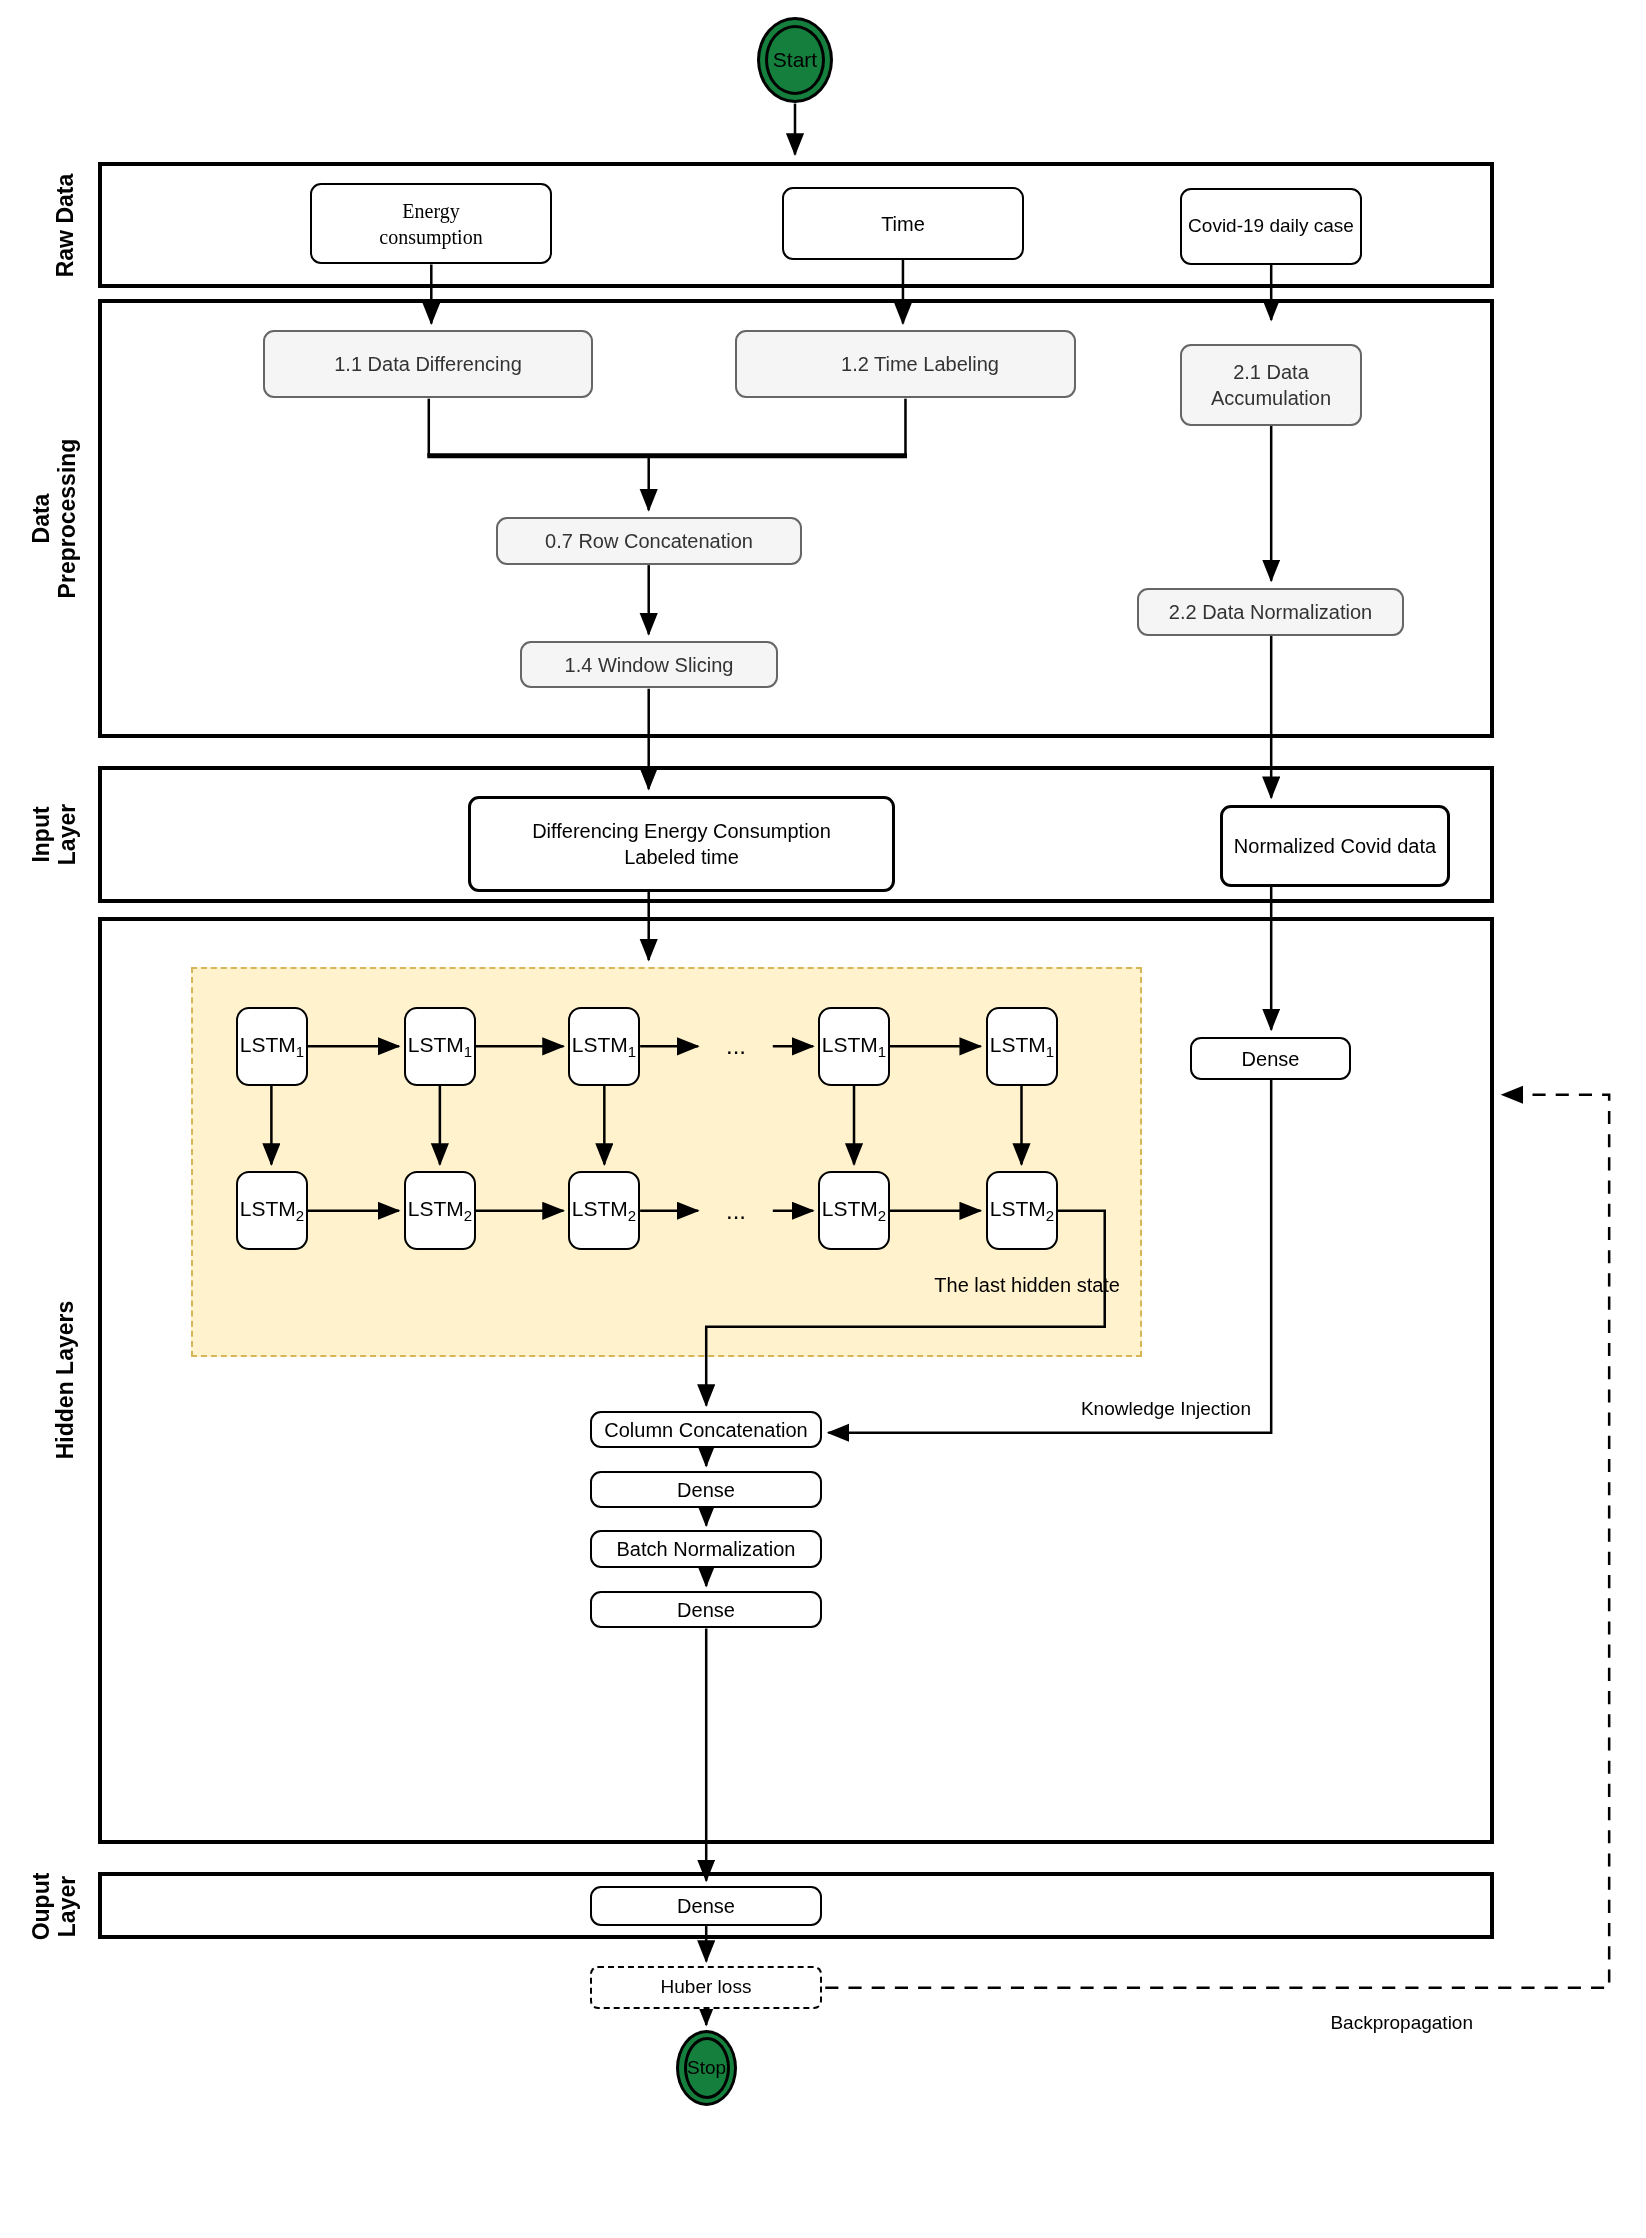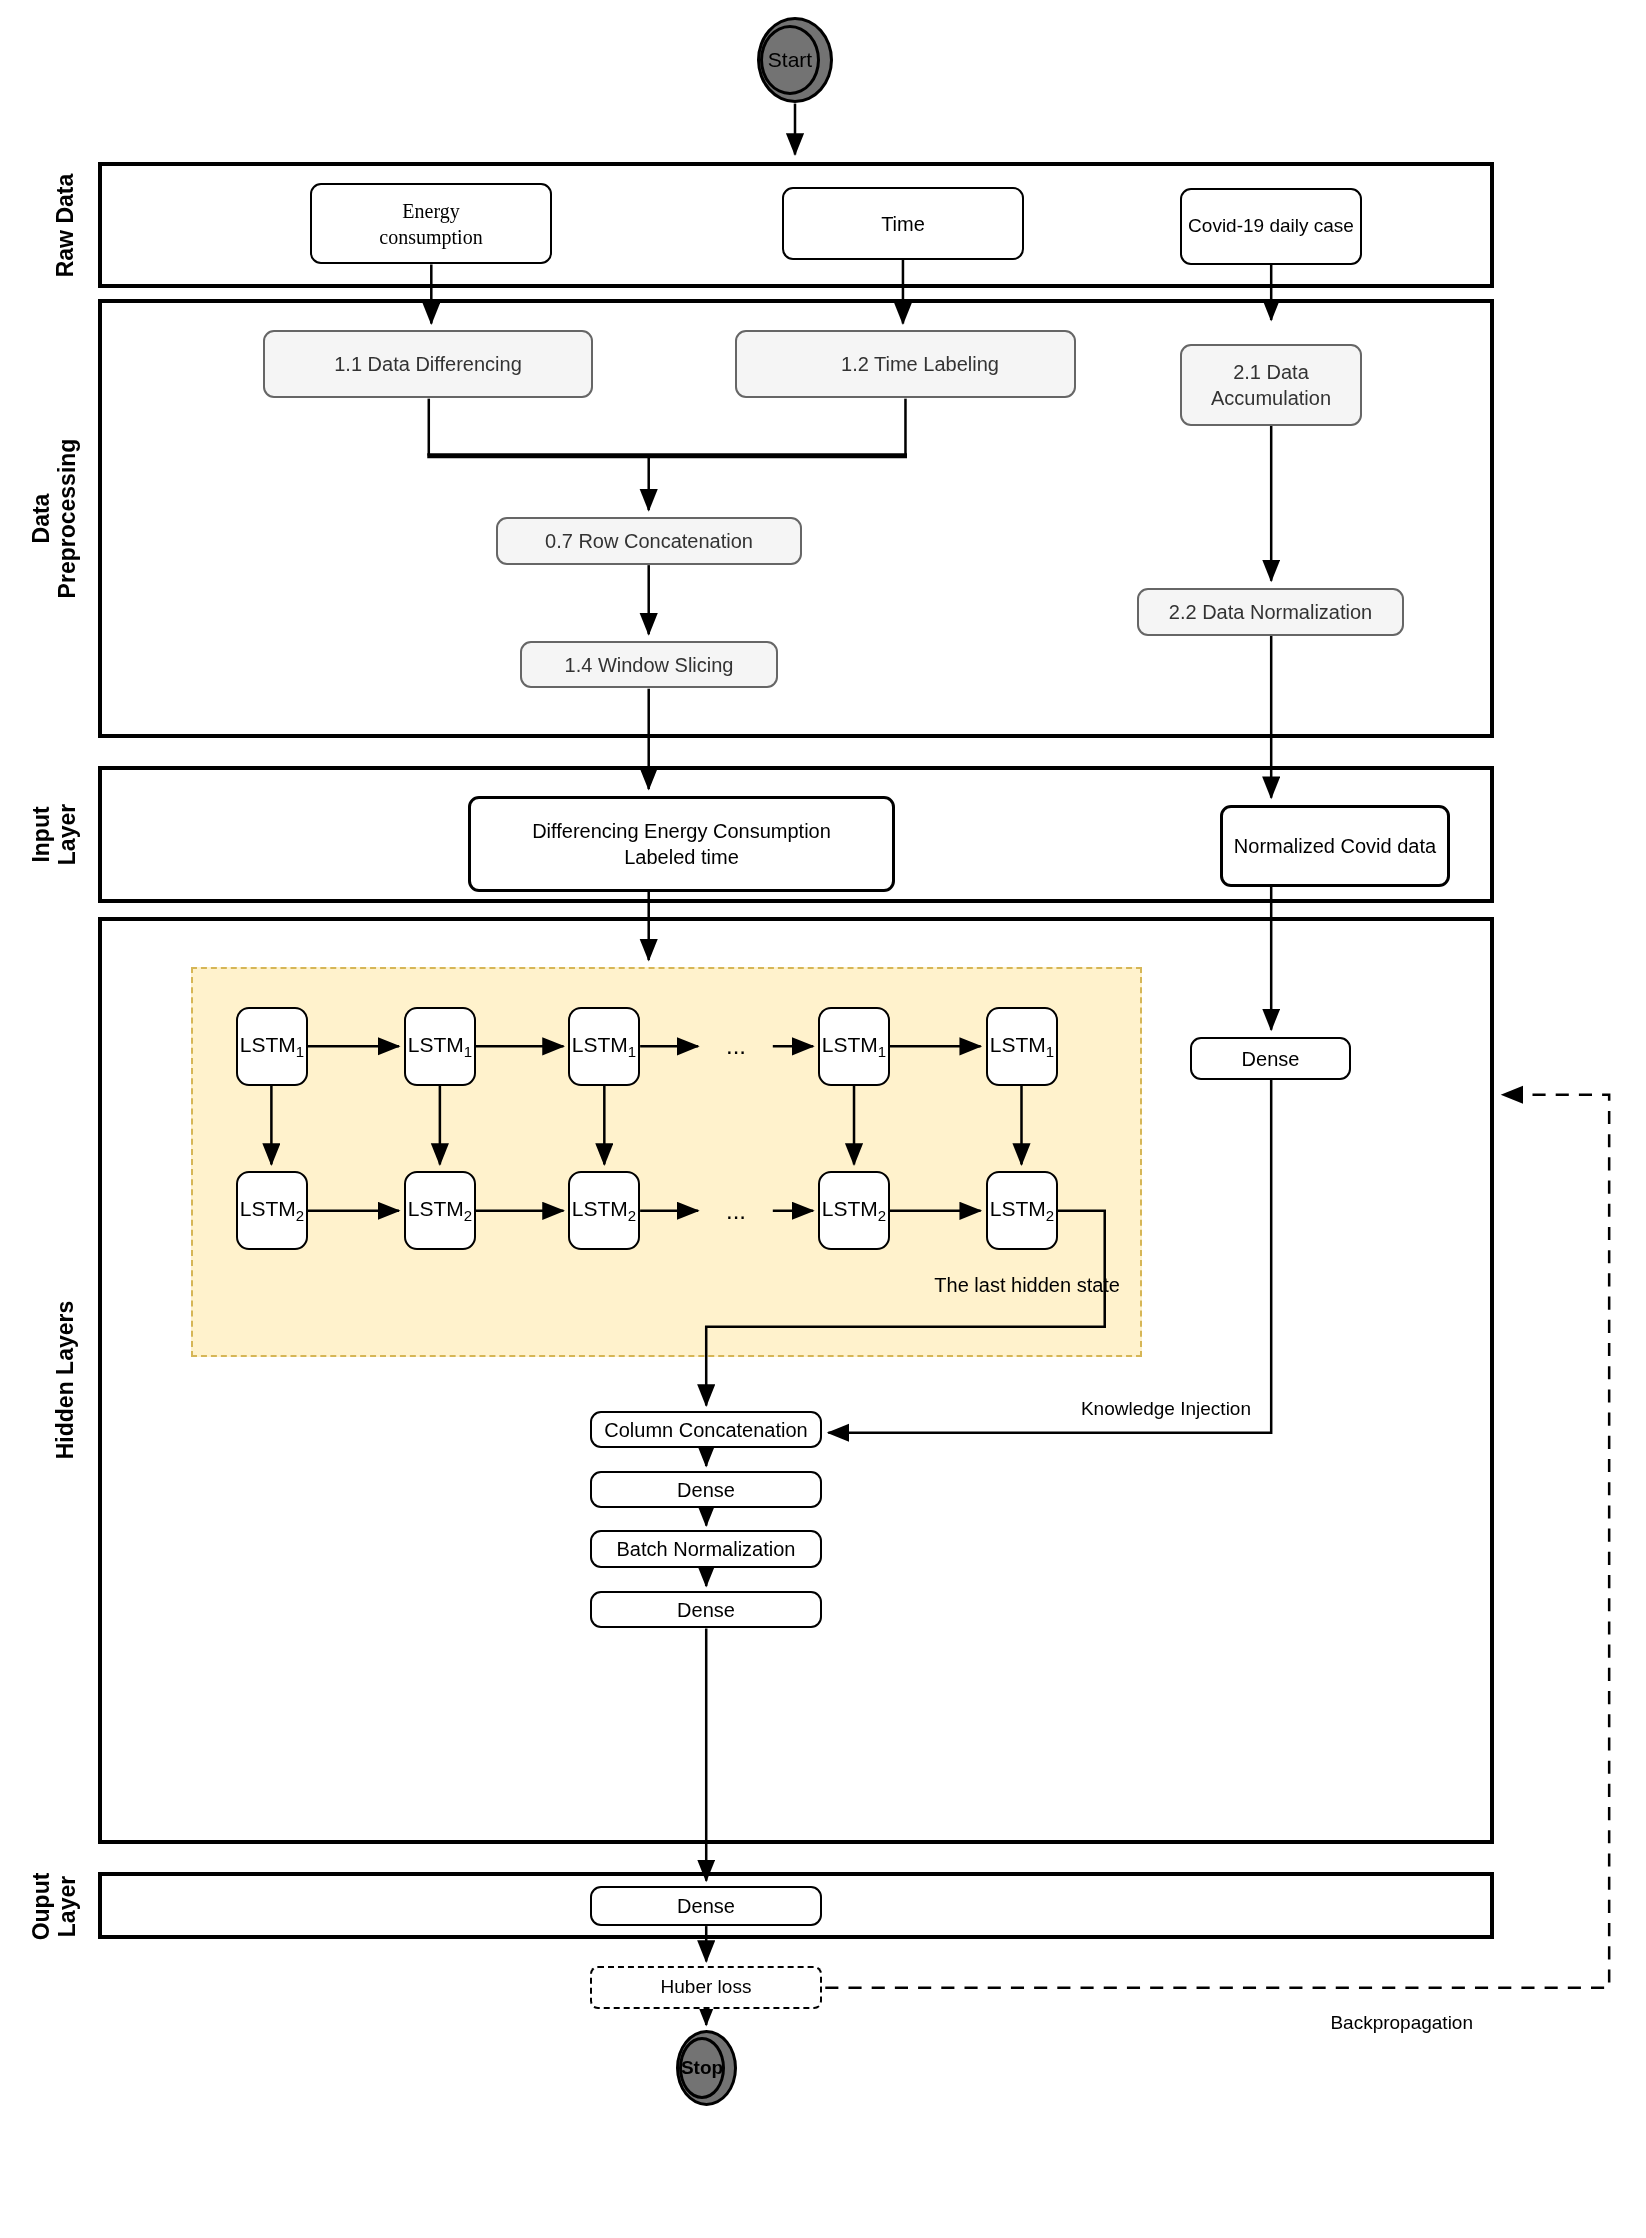--- a/index.html
+++ b/index.html
@@ -23,21 +23,21 @@
   }
   .lstm { font-size:21px; border-radius:13px; }
   .lstm sub { font-size:15px; }
   .yellowArea {
     position:absolute; background:#FFF2CC; border:2.5px dashed #D6B656;
   }
   .dots { position:absolute; font-size:24px; display:flex; align-items:center; justify-content:center; }
   .floatLabel { position:absolute; font-size:19px; text-align:right; }
   .circleOuter {
     position:absolute; border:3.5px solid #000; border-radius:50%;
-    display:flex; align-items:center; justify-content:flex-start; background:#737373;
+    display:flex; align-items:center; justify-content:center; background:#15803d;
   }
   .circleInner {
     border:3px solid #000; border-radius:50%;
     display:flex; align-items:center; justify-content:center; font-size:21px;
   }
   svg.connectors { position:absolute; left:0; top:0; }
 </style>
 </head>
 <body>
 
@@ -126,21 +126,21 @@
     <path d="M1636,3940 L3190,3940 L3190,2170 L2978,2170" stroke-dasharray="26 20" marker-end="url(#ah)"></path>
   </g>
 </svg>
 
 <div class="circleOuter" style="left:757px; top:16.6px; width:76px; height:86px;">
   <div class="circleInner" style="width:60px; height:70px;">
     <span>Start</span>
   </div>
 </div>
 <div class="circleOuter" style="left:676px; top:2030px; width:61px; height:76px;">
-  <div class="circleInner" style="width:46px; height:62px; font-size:19px;font-weight:bold;">
+  <div class="circleInner" style="width:46px; height:62px; font-size:19px;">
     <span>Stop</span>
   </div>
 </div>
 
 <div class="node" style="left:310px; top:183px; width:242px; height:81px; padding:0 48px;font-family:Liberation Serif, serif;">
   <span>Energy consumption</span>
 </div>
 <div class="node" style="left:782px; top:187px; width:242px; height:73px;">
   <span>Time</span>
 </div>

